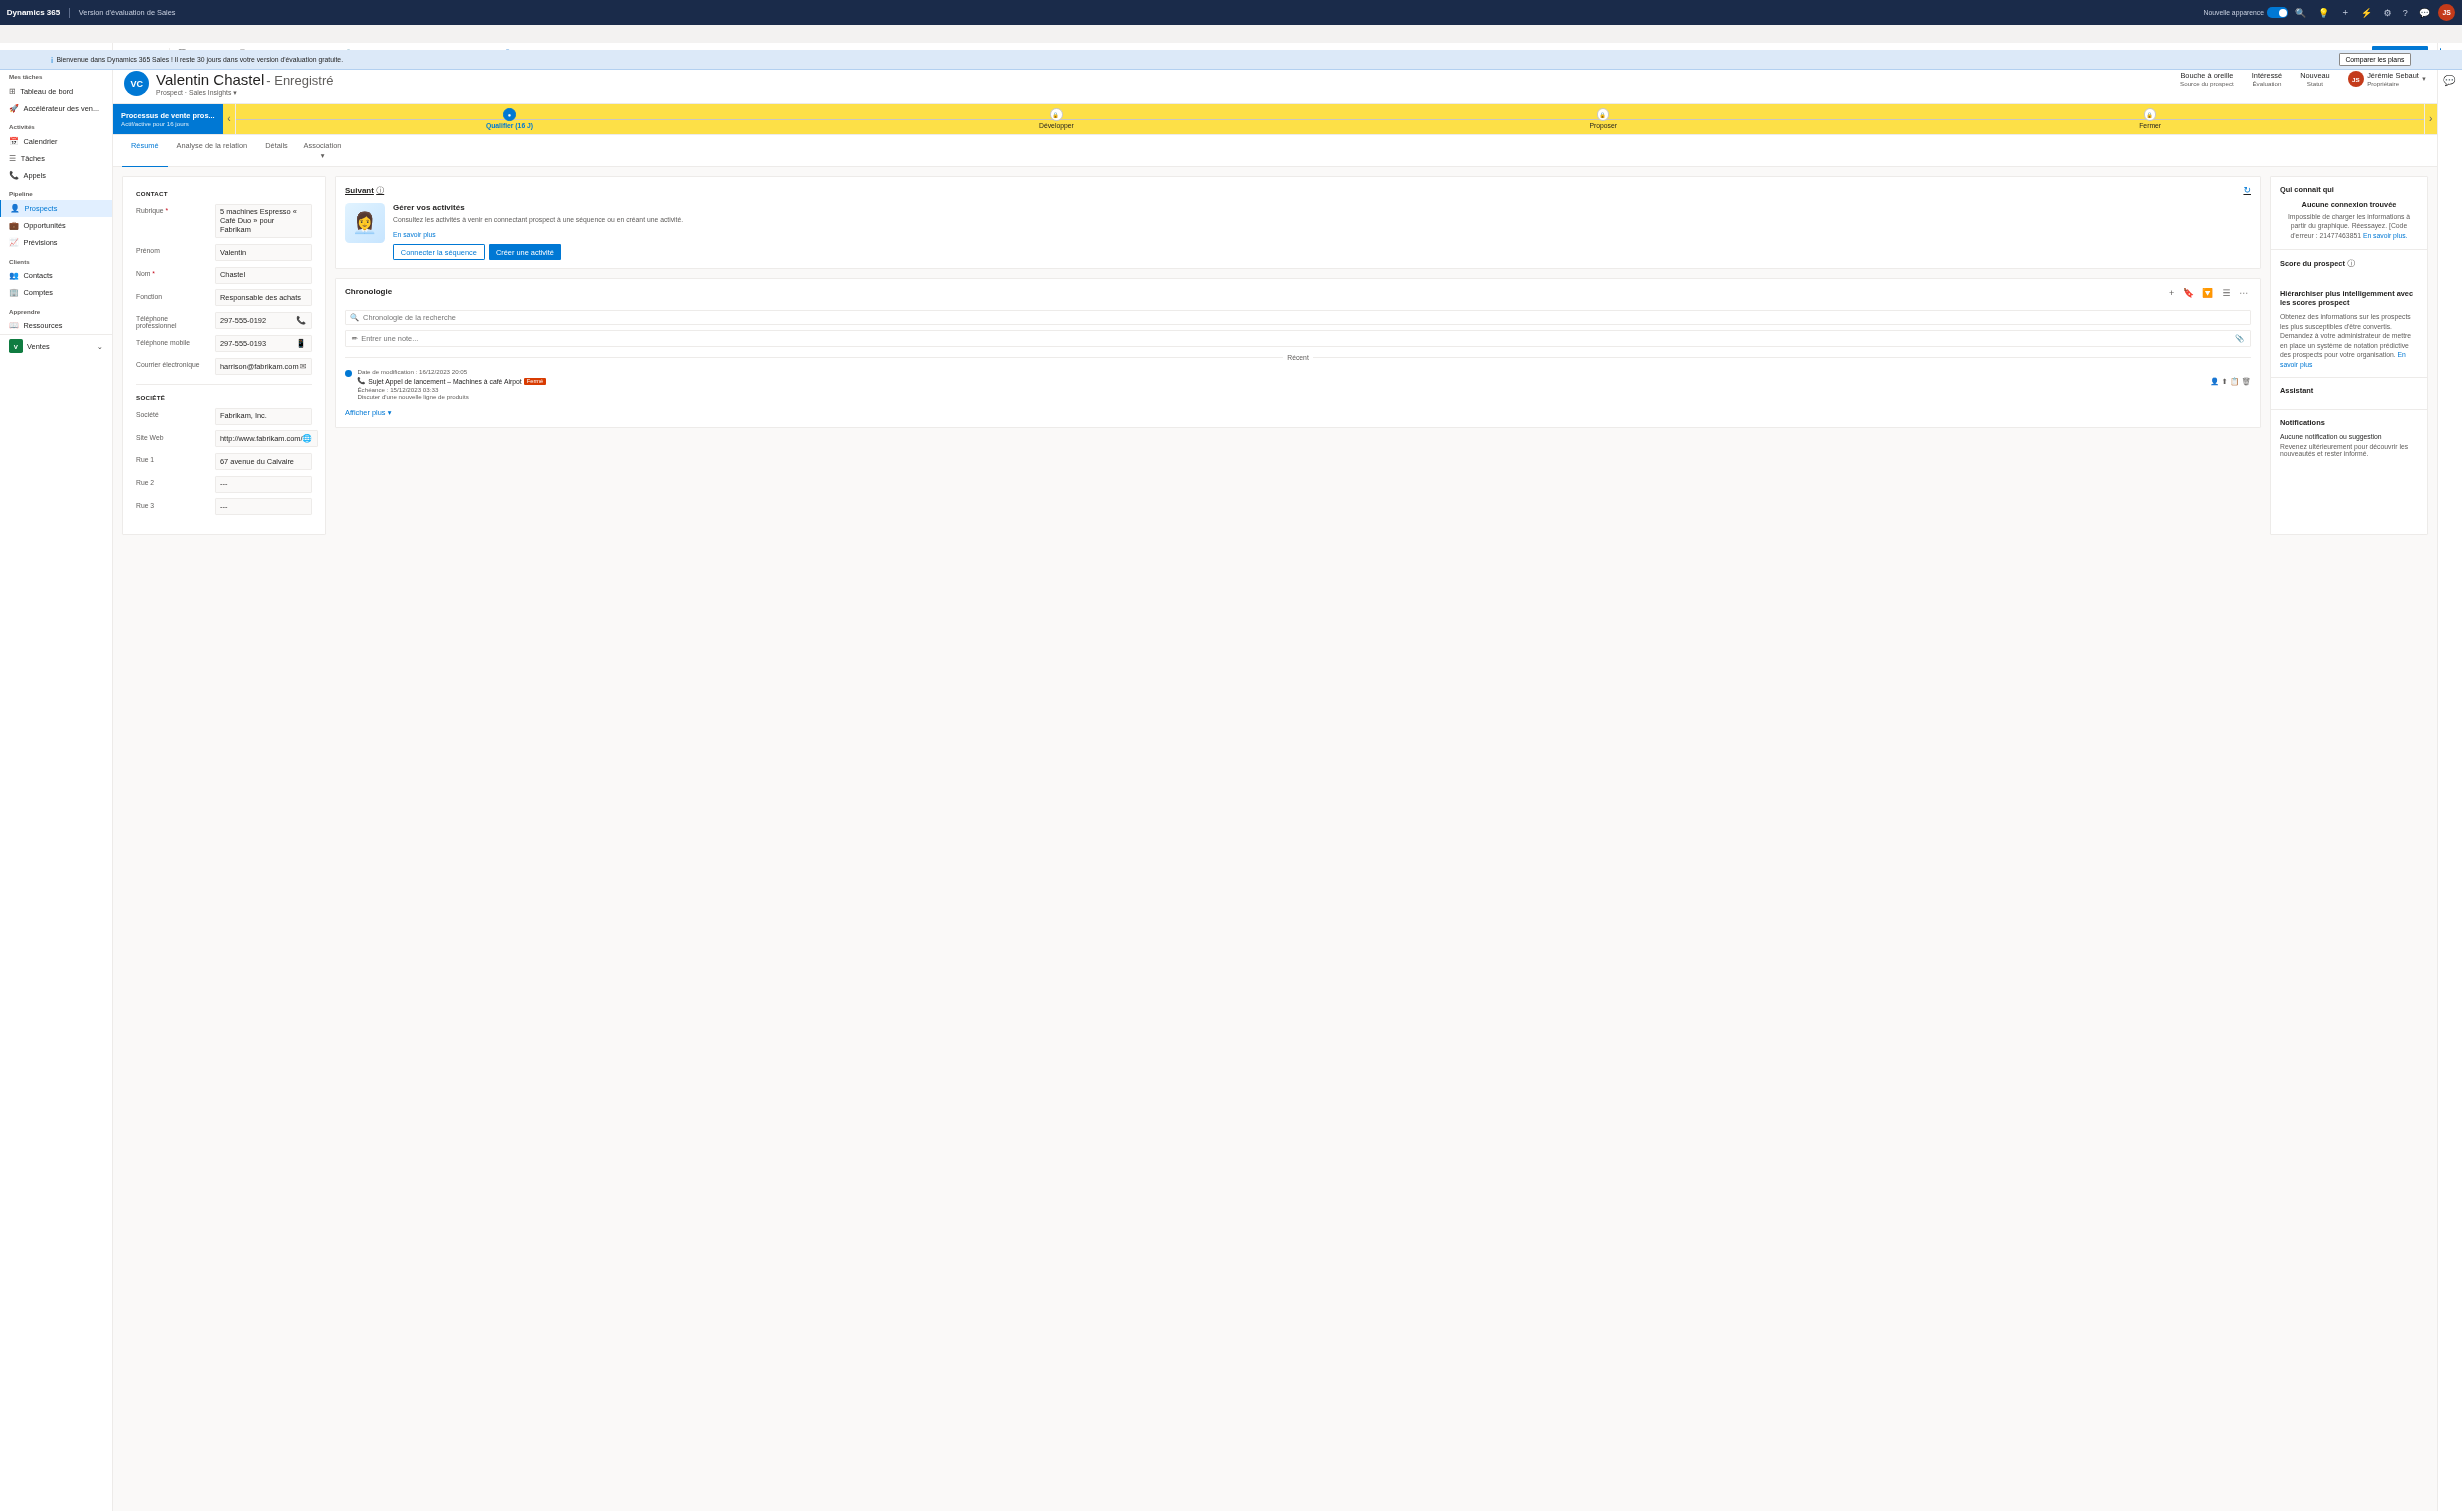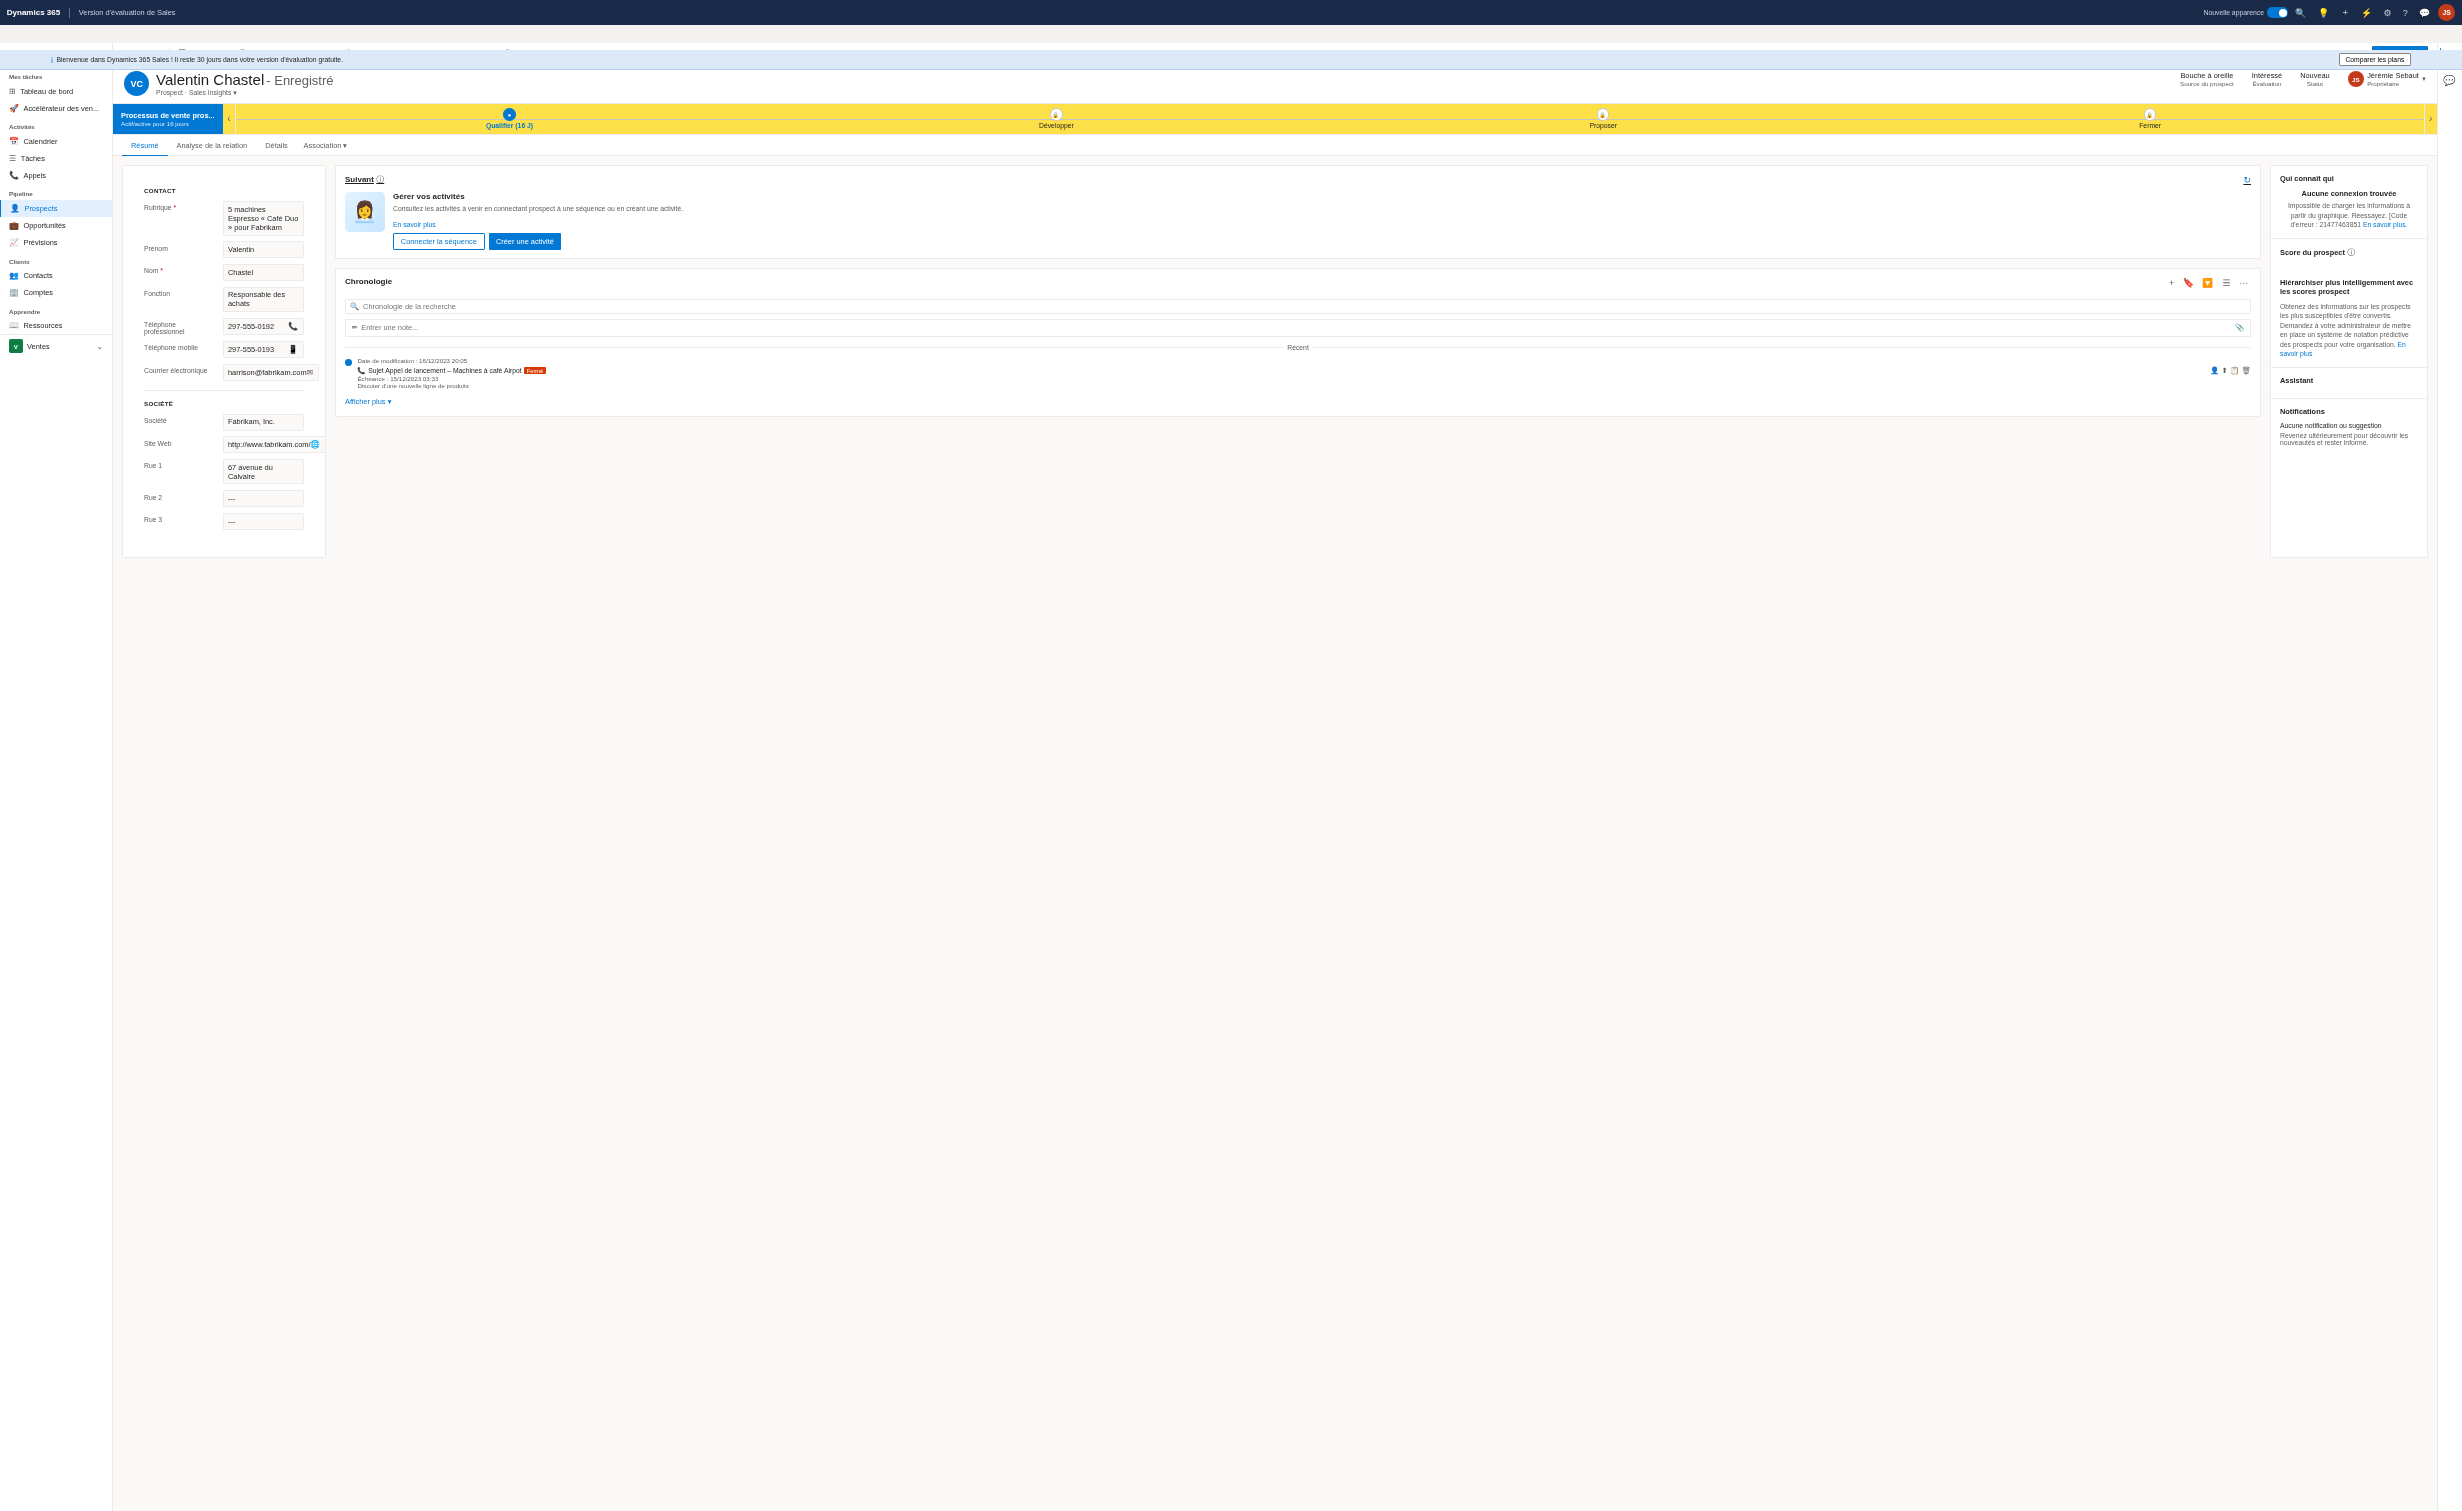--- a/index.html
+++ b/index.html
@@ -385,38 +385,39 @@
       font-weight: 500;
     }
     .tab-dropdown {
       display: flex;
       align-items: center;
       gap: 1.7px;
       padding: 5.7px 6.8px;
       font-size: 7.4px;
       color: #605e5c;
       cursor: pointer;
+      flex-direction: column;
     }
 
     
     .content-area {
       display: flex;
       gap: 0;
       padding: 9px;
       gap: 9px;
     }
 
     
     .form-panel {
       background: white;
       border: 0.6px solid #edebe9;
       border-radius: 1.1px;
       width: 204px;
       flex-shrink: 0;
-      padding: 21px;
+      padding: 13px;
     }
     .form-section-title {
       font-size: 6.2px;
       font-weight: 700;
       color: #201f1e;
       letter-spacing: 0.3px;
       text-transform: uppercase;
       margin-bottom: 6.8px;
     }
     .form-row {

